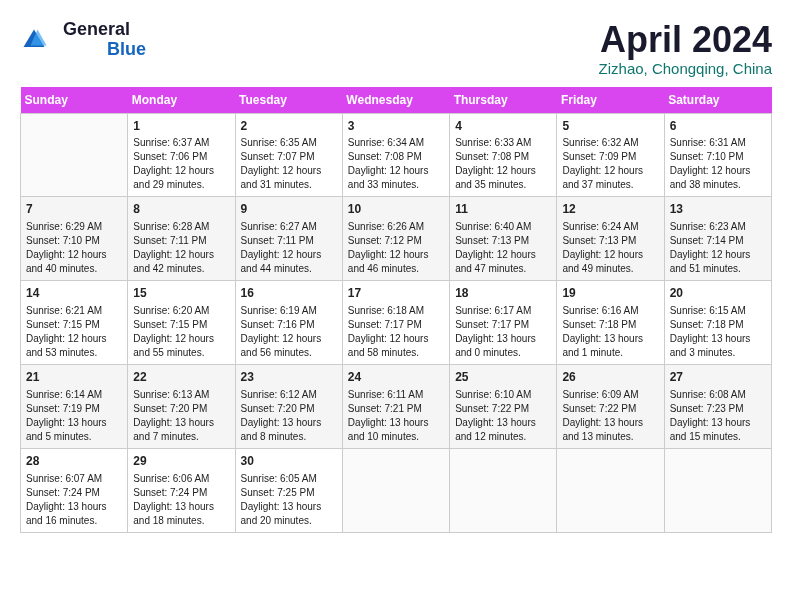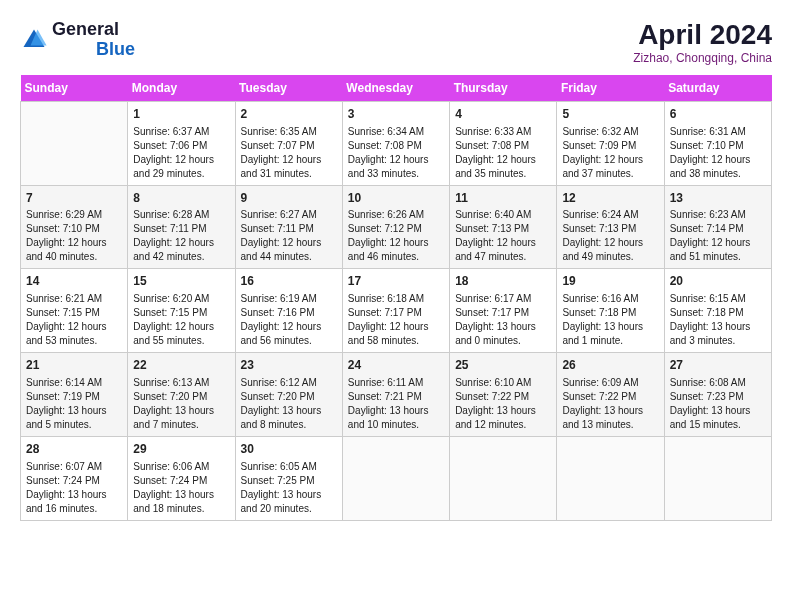--- a/index.html
+++ b/index.html
@@ -12,45 +12,45 @@
     }
     .header {
       display: flex;
       justify-content: space-between;
       align-items: flex-start;
       margin-bottom: 10px;
     }
     .logo {
       display: flex;
       align-items: center;
-      gap: 4px;
+      gap: 15px;
     }
     .logo-text {
       font-size: 18px;
       font-weight: bold;
       color: #1a1a2e;
       line-height: 1.1;
     }
     .logo-blue { color: #1565c0; margin-left: 44px; }
     .logo-icon {
       width: 28px;
       height: 28px;
     }
     .title-block {
       text-align: right;
     }
     .month-title {
-      font-size: 28px;
+      font-size: 36px;
       font-weight: bold;
       color: #1a1a2e;
       line-height: 1.1;
     }
     .location {
-      font-size: 12px;
-      color: #701a75;
+      font-size: 15px;
+      color: #0f766e;
     }
     table {
       width: 100%;
       border-collapse: collapse;
       font-size: 10.5px;
     }
     thead tr th {
       background-color: #d946ef;
       color: #fff;
       padding: 6px 4px;

